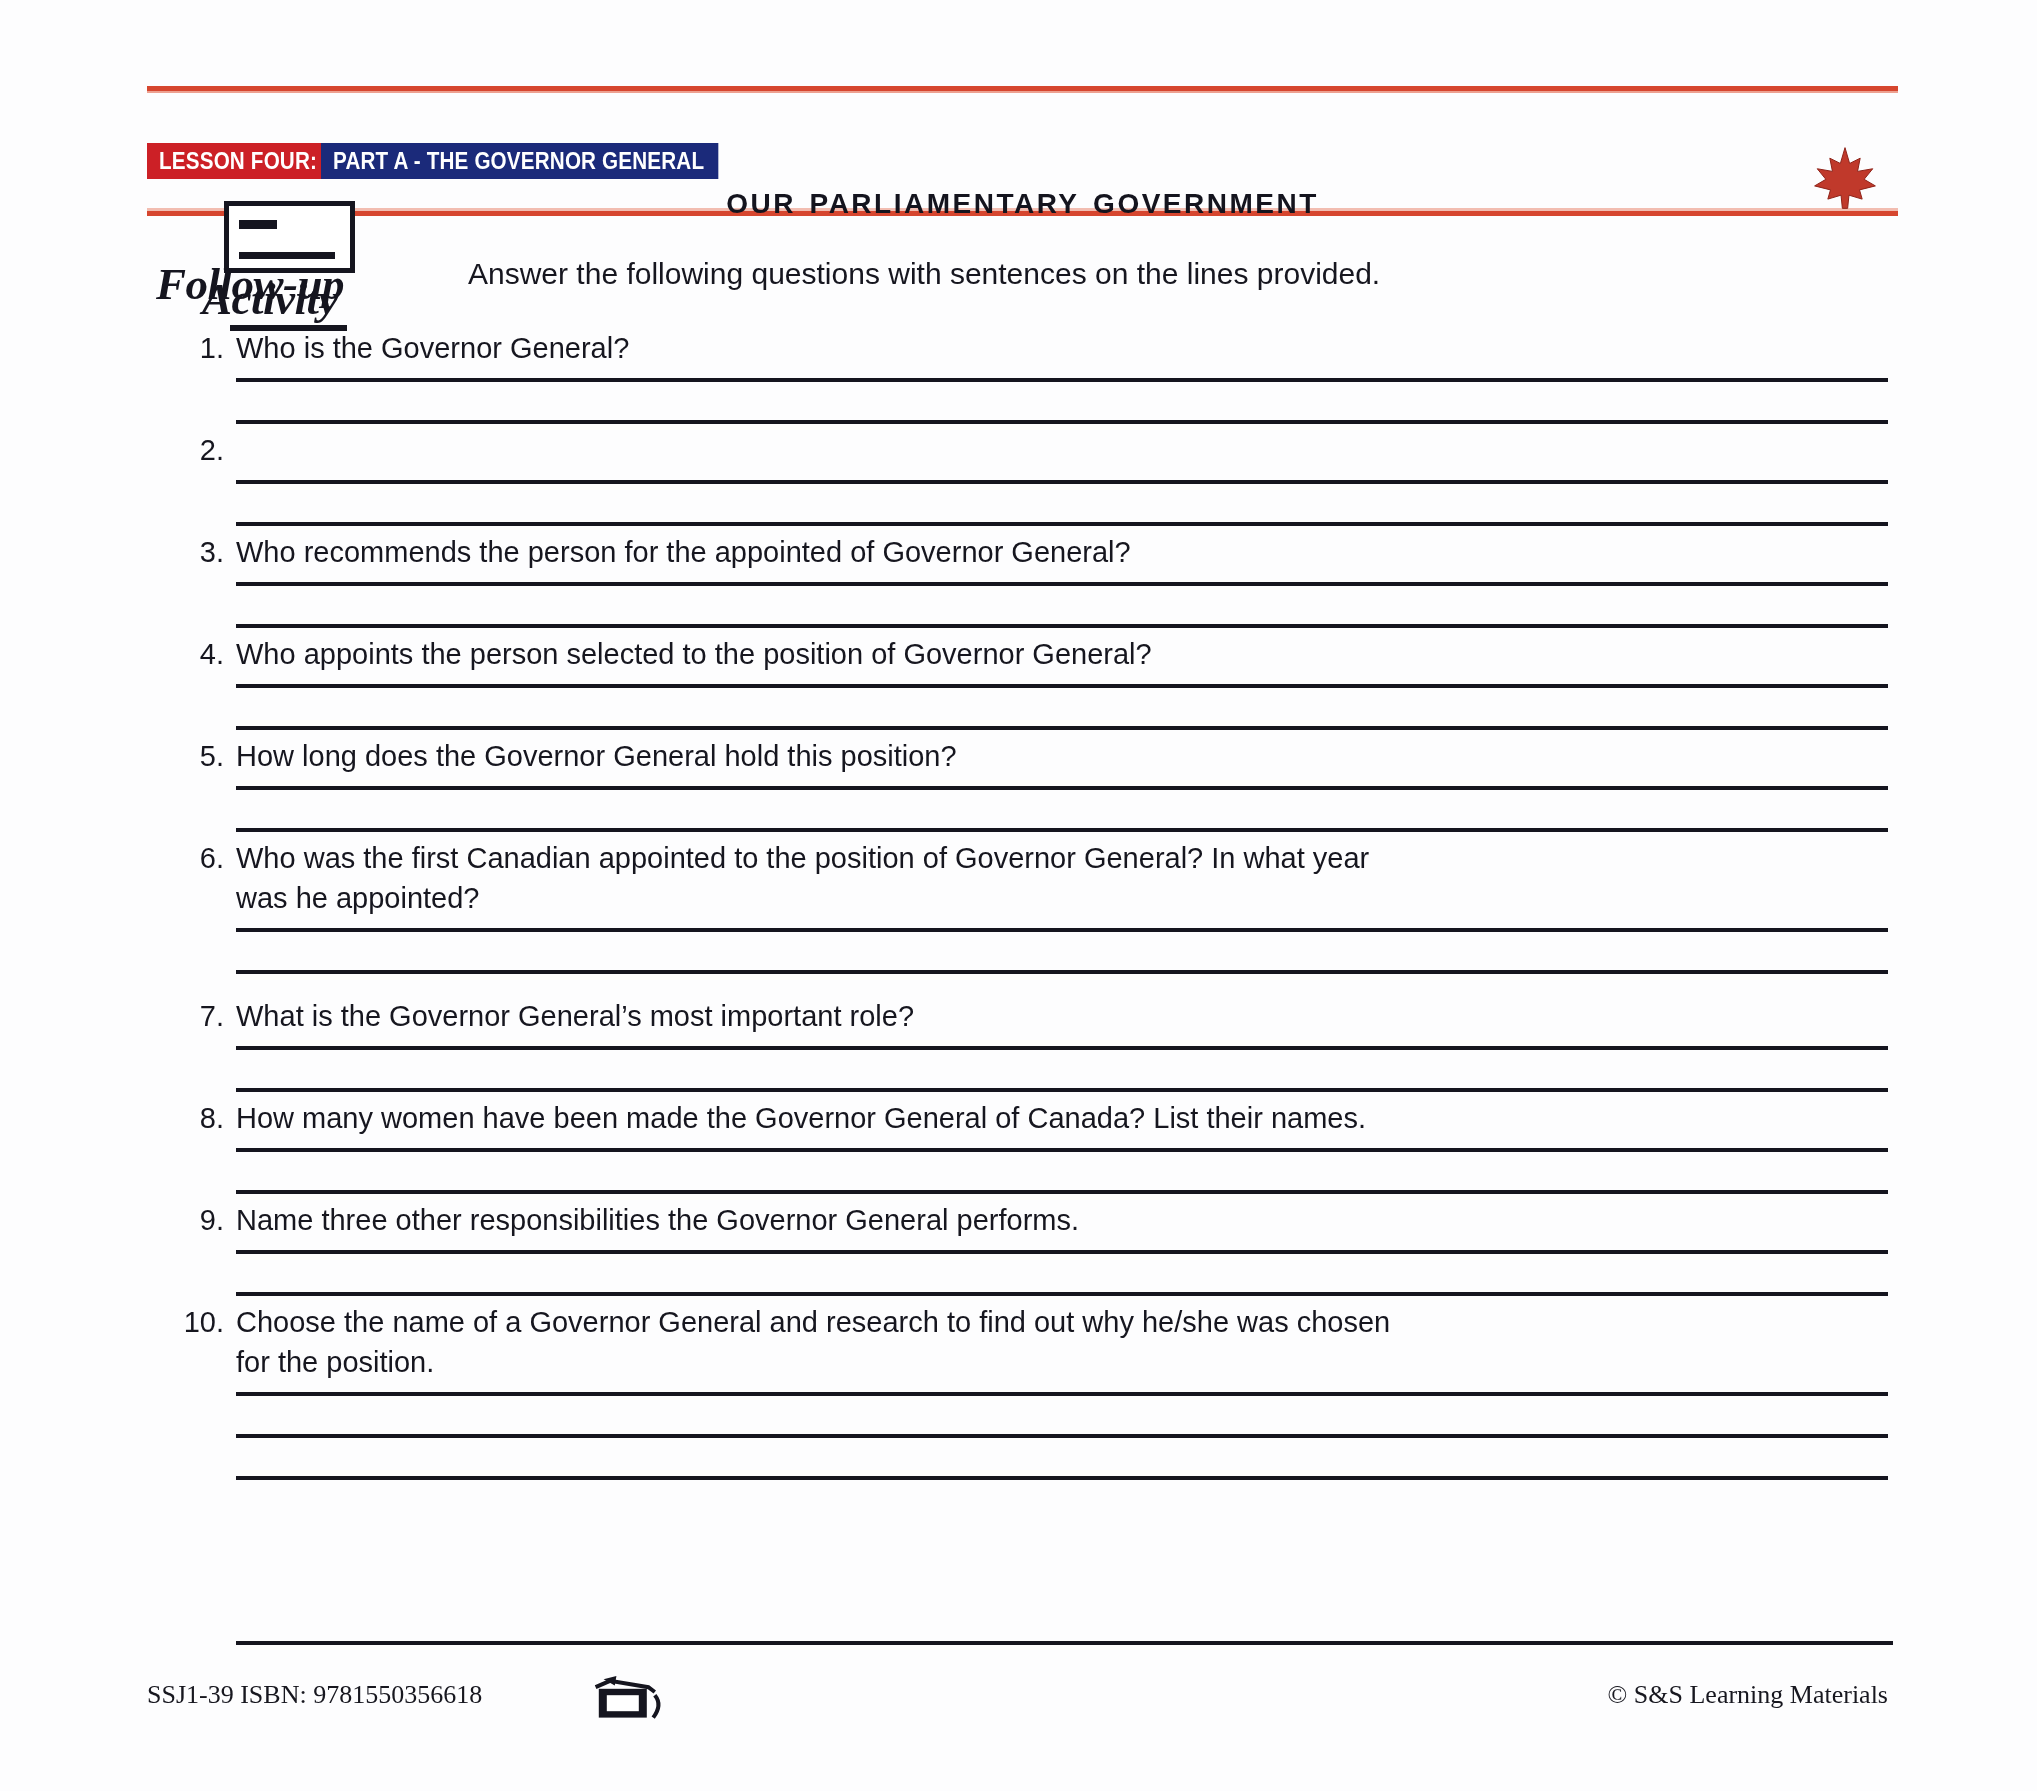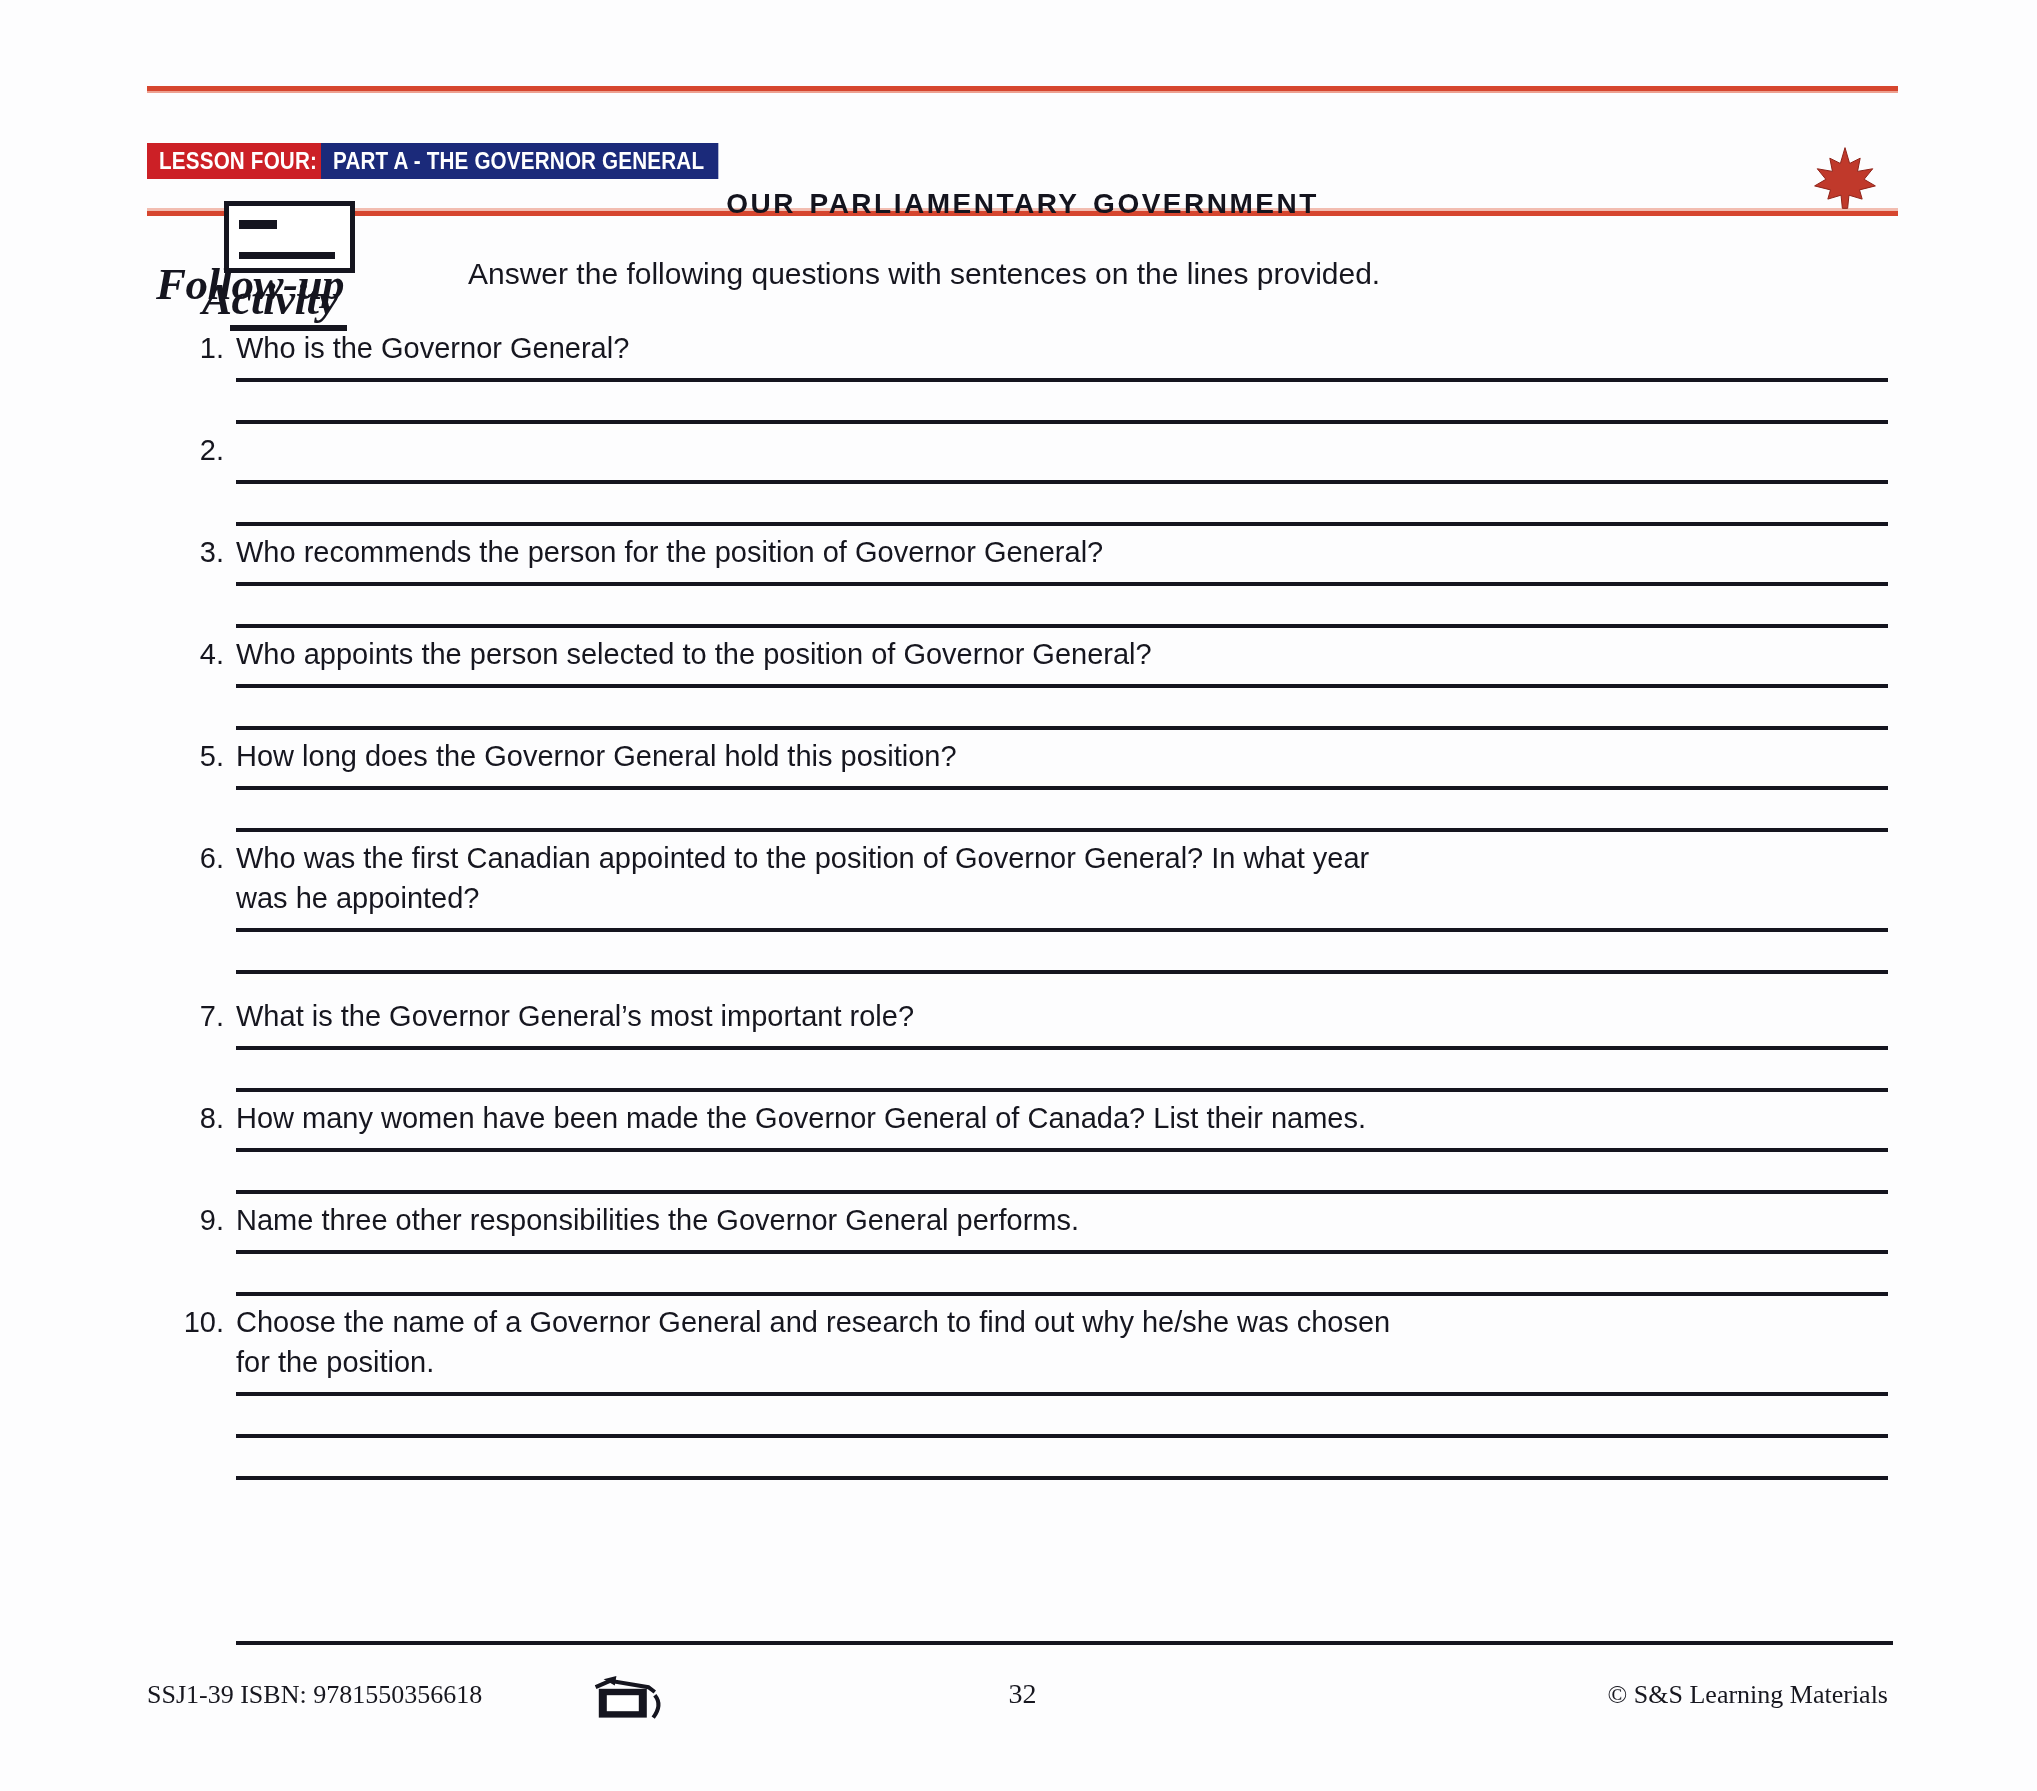--- a/index.html
+++ b/index.html
@@ -327,21 +327,21 @@
           <div class="q-num">2.</div>
         </div>
         <div class="answer-lines">
           <div class="ans-line"></div>
           <div class="ans-line"></div>
         </div>
       </div>
       <div class="q">
         <div class="q-head">
           <div class="q-num">3.</div>
-          <div class="q-text"><span>Who recommends the person for the position of Governor General?</span></div>
+          <div class="q-text"><span>Who recommends the person for the appointed of Governor General?</span></div>
         </div>
         <div class="answer-lines">
           <div class="ans-line"></div>
           <div class="ans-line"></div>
         </div>
       </div>
       <div class="q">
         <div class="q-head">
           <div class="q-num">4.</div>
           <div class="q-text"><span>Who appoints the person selected to the position of Governor General?</span></div>
@@ -417,18 +417,17 @@
   <div class="footer-rule"></div>
   <div class="footer">
     <div class="footer-left">SSJ1-39  ISBN: 9781550356618</div>
     <svg class="footer-icon" viewBox="0 0 120 70">
       <rect x="16" y="26" width="60" height="36" fill="#15151f"></rect>
       <rect x="26" y="34" width="40" height="20" fill="#ffffff"></rect>
       <path d="M12 24 L30 16 L78 24 L86 30" stroke="#15151f" stroke-width="5" fill="none"></path>
       <path d="M22 14 L38 10 L36 22 Z" fill="#15151f"></path>
       <path d="M86 34 Q96 46 84 62" stroke="#15151f" stroke-width="5" fill="none"></path>
     </svg>
-    <div class="footer-page">32</div>
     <div class="footer-right">© S&amp;S Learning Materials</div>
   </div>
 
 </div>
 
 
 </body></html>

